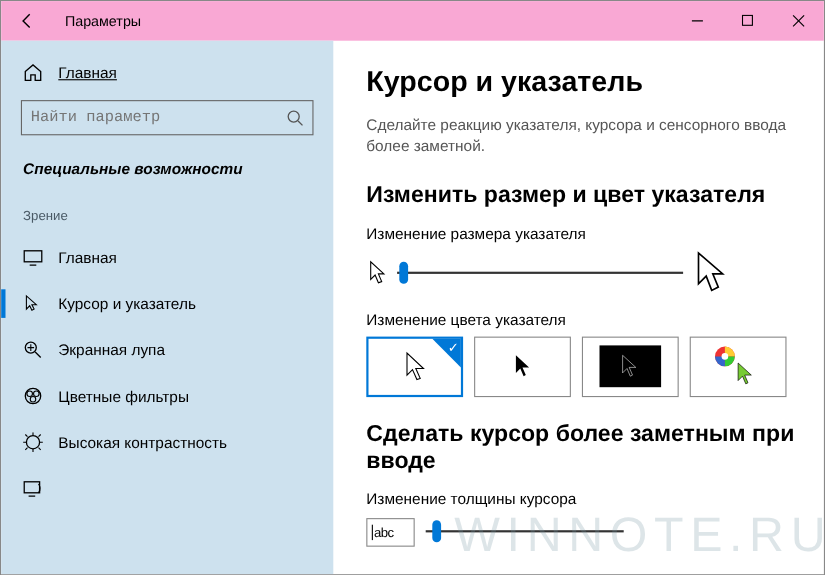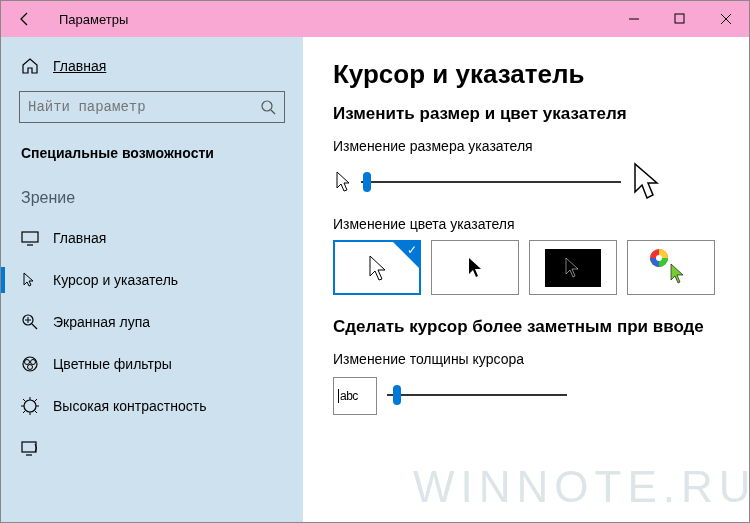--- a/index.html
+++ b/index.html
@@ -7,40 +7,40 @@
   .titlebar { height: 36px; display: flex; align-items: center; padding-left: 8px; background: #f9a8d4; }
   .titlebar .back { width: 32px; height: 32px; display:flex; align-items:center; justify-content:center; cursor:pointer; }
   .titlebar .title { margin-left: 18px; font-size: 13px; }
   .winctrls { margin-left:auto; display:flex; }
   .winctrls > div { width: 46px; height: 36px; display:flex; align-items:center; justify-content:center; cursor:pointer; }
   .app { display:flex; height: calc(100% - 36px); }
   .sidebar { width: 302px; background: #cde1ee; padding-top: 14px; display:flex; flex-direction:column; }
   .home { display:flex; align-items:center; gap:14px; padding: 6px 20px 12px 20px; cursor:pointer;text-decoration:underline; }
   .searchbox { margin: 4px 18px 16px 18px; height: 32px; border:1px solid #666; display:flex; align-items:center; padding: 0 8px; background: #cde1ee; }
   .searchbox input { flex:1; border:0; outline:0; background:transparent; font-size: 14px; color:#555;font-family:Liberation Mono, monospace; }
-  .section-active { padding: 6px 20px 18px 20px; font-weight:600; }
-  .groupheader { padding: 10px 20px 10px 20px; color:#4a5a66; font-size:16px; }
+  .section-active { padding: 6px 20px 18px 20px; font-weight:600;font-style:italic; }
+  .groupheader { padding: 10px 20px 10px 20px; color:#4a5a66; font-size:12px; }
   .navitem { display:flex; align-items:center; gap:14px; padding: 12px 0 12px 20px; cursor:pointer; position:relative; }
   .navitem.active::before { content:""; position:absolute; left:0; top:8px; bottom:8px; width:4px; background:#0078d7; }
   .navitem .icon { width:18px; height:18px; display:flex; align-items:center; justify-content:center; }
   .content { flex:1; padding: 22px 20px 10px 30px; overflow:hidden; position:relative; }
   .h1 { font-size: 26px; font-weight: 600; margin-bottom: 14px; }
   .desc { color:#555; margin-bottom: 24px; font-size:14px; line-height:1.35; }
-  .h2 { font-size: 17px; font-weight:600; margin-bottom: 14px; }
+  .h2 { font-size: 21px; font-weight:600; margin-bottom: 14px; }
   .label { margin: 6px 0 8px 0; font-size:14px; }
   .sliderrow { display:flex; align-items:center; gap:8px; margin-bottom: 14px; }
   .slidertrack { flex:1; height:2px; background:#333; position:relative; max-width: 260px; }
   .thumb { position:absolute; left:2px; top:-6px; width:8px; height:20px; border-radius:4px; background:#0078d7; top:-9px; }
   .swatches { display:flex; gap:10px; margin-bottom:22px; margin-top:6px; }
   .swatch { width:88px; height:55px; border:1px solid #888; position:relative; display:flex; align-items:center; justify-content:center; cursor:pointer; background:#fff; }
   .swatch.selected { border:2px solid #0078d7; }
   .swatch.selected .corner { position:absolute; top:0; right:0; width:0; height:0; border-left:26px solid transparent; border-top:26px solid #0078d7; }
   .swatch.selected .check { position:absolute; top:1px; right:2px; color:#fff; font-size:12px; }
   .swatch.black .inner { background:#000; width:56px; height:38px; position:relative; }
-  .preview { width:44px; height:38px; border:1px solid #888; display:flex; align-items:center; padding-left:4px; font-size:12px; letter-spacing:-0.5px; margin-top:2px; }
+  .preview { width:44px; height:26px; border:1px solid #888; display:flex; align-items:center; padding-left:4px; font-size:12px; letter-spacing:-0.5px; margin-top:2px; }
   .thickrow { display:flex; align-items:center; gap:10px; }
   .watermark { position:absolute; left:110px; bottom:10px; font-size:44px; letter-spacing:6px; color: rgba(120,150,165,0.25); font-weight:400; pointer-events:none; user-select:none; }
   svg { display:block; }
 </style>
 </head>
 <body>
 
 <div class="titlebar">
   <div class="back">
     <svg width="16" height="16" viewBox="0 0 16 16">
@@ -149,20 +149,21 @@
             <rect x="1" y="3" width="14" height="10" stroke="#000" stroke-width="1.2" fill="none"></rect>
             <line x1="5" y1="16" x2="11" y2="16" stroke="#000" stroke-width="1.2"></line>
             <path d="M14 5 Q17 9 14 13" stroke="#000" stroke-width="1" fill="none"></path>
           </svg>
         </span>
     </div>
   </div>
 
   <div class="content">
     <div class="h1">Курсор и указатель</div>
+    <div class="desc">Сделайте реакцию указателя, курсора и сенсорного ввода более заметной.</div>
 
     <div class="h2">Изменить размер и цвет указателя</div>
     <div class="label">Изменение размера указателя</div>
     <div class="sliderrow">
       <span>
           <svg width="20" height="24" viewBox="0 0 20 24">
             <path d="M4 2 L4 18 L8 14 L11 21 L14 20 L11 13 L16 13 Z" stroke="#000" stroke-width="1" fill="#fff"></path>
           </svg>
         </span>
       <div class="slidertrack">

